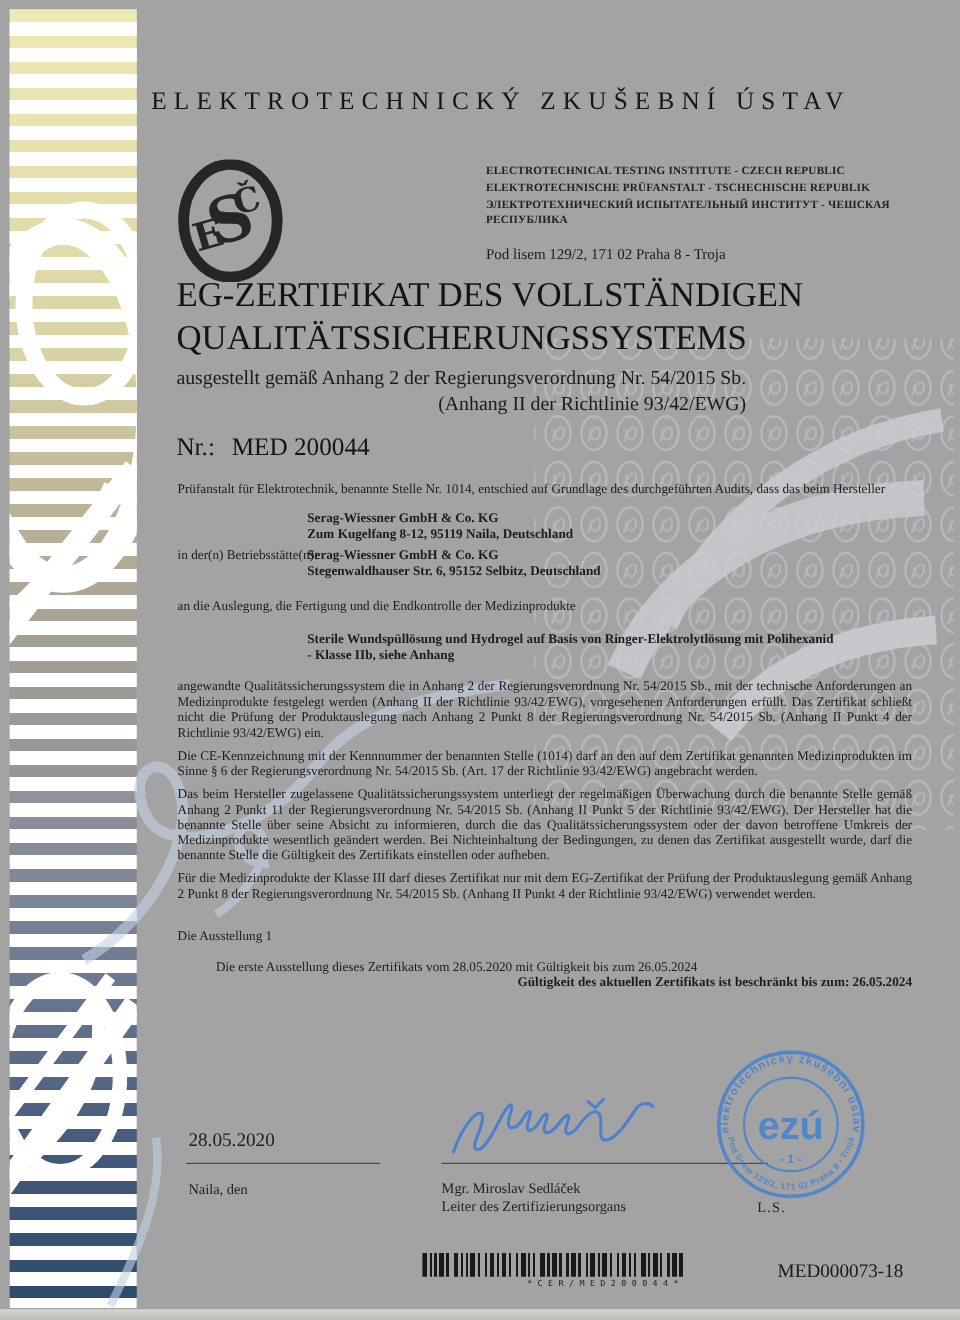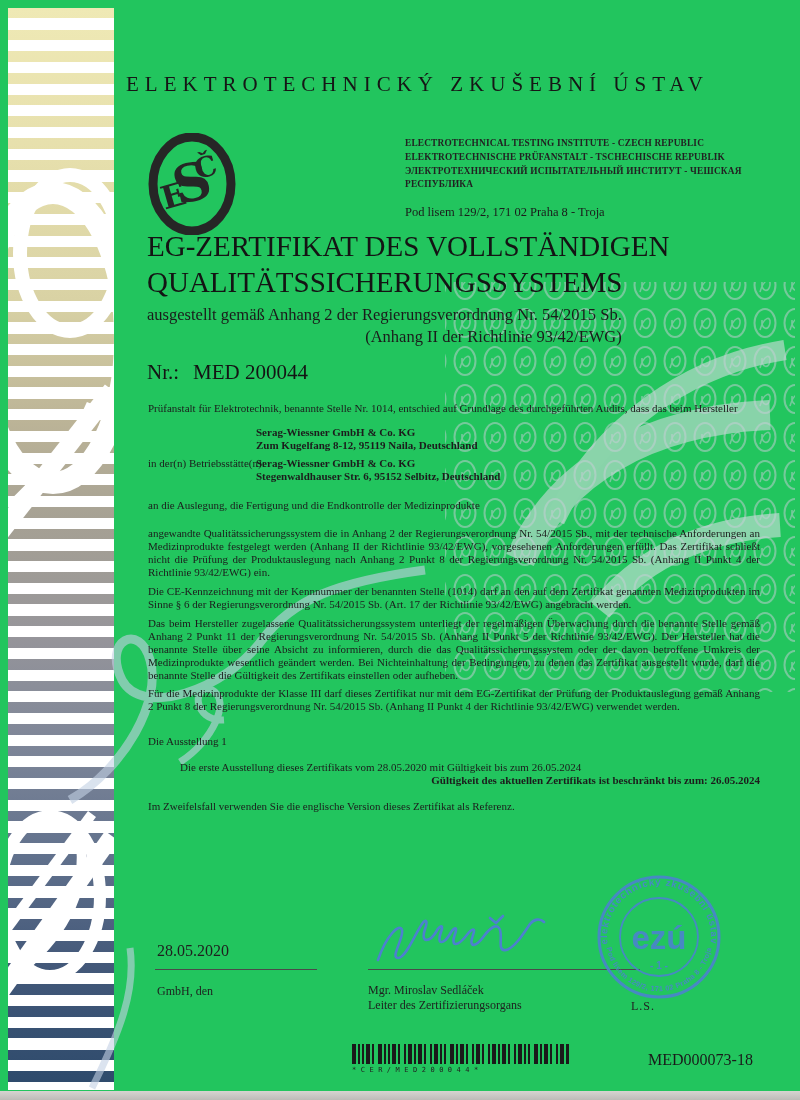--- a/index.html
+++ b/index.html
@@ -1,16 +1,16 @@
 <!DOCTYPE html>
 <html><head>
 <meta charset="utf-8">
 <style>
   html,body{margin:0;padding:0;background:#777;}
-  .page{position:relative;width:800px;height:1100px;background:#22c55e;overflow:hidden;
+  .page{position:relative;width:800px;height:1100px;background:#a3a3a3;overflow:hidden;
         font-family:"Liberation Serif",serif;color:#1e1e1e;margin:0 auto;}
   .abs{position:absolute;}
 
   
   .strip{left:8px;top:8px;width:106px;height:1082px;
     background-image:
       repeating-linear-gradient(180deg, rgba(255,255,255,0) 0 10.5px, #fff 10.5px 21.7px),
       linear-gradient(180deg,#efe9b5 0%,#e6dfac 14%,#d9d2a4 27%,#bcb497 38%,#a5a094 48%,
                       #96959a 58%,#7e8698 68%,#62728d 78%,#44597a 88%,#2d4a6b 100%);}
   .strip svg{position:absolute;left:0;top:0;}
@@ -42,21 +42,21 @@
 
   
   .f-date{left:157px;top:942px;font-size:16px;}
   .f-dline{left:155px;top:969px;width:162px;height:1px;background:#4a4a4a;}
   .f-place{left:157px;top:984px;font-size:12px;}
   .f-sline{left:368px;top:969px;width:272px;height:1px;background:#4a4a4a;}
   .f-name{left:368px;top:983px;font-size:12px;line-height:15px;}
   .f-ls{left:631px;top:999px;font-size:12px;letter-spacing:1px;color:#222;}
   .doc-num{left:648px;top:1051px;font-size:16px;color:#1a1a1a;}
   .barcode{left:352px;top:1044px;}
-  .barcode-txt{left:352px;top:1066px;width:218px;text-align:left;
+  .barcode-txt{left:352px;top:1066px;width:218px;text-align:right;
     font-family:"DejaVu Sans Mono",monospace;font-size:7px;letter-spacing:4.5px;color:#222;}
   .scan-edge{left:0;top:1091px;width:800px;height:9px;
     background:linear-gradient(180deg,#d6d4d1,#bdbbb8);}
   .wm{pointer-events:none;}
 </style>
 </head>
 <body>
 
 <div class="page">
 
@@ -136,37 +136,40 @@
     <div class="row mb16">
       <span class="lbl">in der(n) Betriebsstätte(n):</span>
       <div class="ind b">
         <div>Serag-Wiessner GmbH &amp; Co. KG</div>
         <div>Stegenwaldhauser Str. 6, 95152 Selbitz, Deutschland</div>
       </div>
     </div>
 
     <p class="mb16 noj">an die Auslegung, die Fertigung und die Endkontrolle der Medizinprodukte</p>
 
+    <div class="ind b mb13">
+      <div>Sterile Wundspüllösung und Hydrogel auf Basis von Ringer-Elektrolytlösung mit Polihexanid</div>
+      <div>- Klasse IIb, siehe Anhang</div>
+    </div>
 
     <p>angewandte Qualitätssicherungssystem die in Anhang 2 der Regierungsverordnung Nr. 54/2015 Sb., mit der technische Anforderungen an Medizinprodukte festgelegt werden (Anhang II der Richtlinie 93/42/EWG), vorgesehenen Anforderungen erfüllt. Das Zertifikat schließt nicht die Prüfung der Produktauslegung nach Anhang 2 Punkt 8 der Regierungsverordnung Nr. 54/2015 Sb. (Anhang II Punkt 4 der Richtlinie 93/42/EWG) ein.</p>
     <p>Die CE-Kennzeichnung mit der Kennnummer der benannten Stelle (1014) darf an den auf dem Zertifikat genannten Medizinprodukten im Sinne § 6 der Regierungsverordnung Nr. 54/2015 Sb. (Art. 17 der Richtlinie 93/42/EWG) angebracht werden.</p>
     <p>Das beim Hersteller zugelassene Qualitätssicherungssystem unterliegt der regelmäßigen Überwachung durch die benannte Stelle gemäß Anhang 2 Punkt 11 der Regierungsverordnung Nr. 54/2015 Sb. (Anhang II Punkt 5 der Richtlinie 93/42/EWG). Der Hersteller hat die benannte Stelle über seine Absicht zu informieren, durch die das Qualitätssicherungssystem oder der davon betroffene Umkreis der Medizinprodukte wesentlich geändert werden. Bei Nichteinhaltung der Bedingungen, zu denen das Zertifikat ausgestellt wurde, darf die benannte Stelle die Gültigkeit des Zertifikats einstellen oder aufheben.</p>
     <p class="mb22">Für die Medizinprodukte der Klasse III darf dieses Zertifikat nur mit dem EG-Zertifikat der Prüfung der Produktauslegung gemäß Anhang 2 Punkt 8 der Regierungsverordnung Nr. 54/2015 Sb. (Anhang II Punkt 4 der Richtlinie 93/42/EWG) verwendet werden.</p>
 
     <p class="mb13 noj">Die Ausstellung 1</p>
     <div class="mb13 noj">
       <div>Die erste Ausstellung dieses Zertifikats vom 28.05.2020 mit Gültigkeit bis zum 26.05.2024</div>
       <div class="b">Gültigkeit des aktuellen Zertifikats ist beschränkt bis zum: 26.05.2024</div>
     </div>
-    <p class="noj">Im Zweifelsfall verwenden Sie die englische Version dieses Zertifikat als Referenz.</p>
   </div>
 
   <div class="abs f-date">28.05.2020</div>
   <div class="abs f-dline"></div>
-  <div class="abs f-place">GmbH, den</div>
+  <div class="abs f-place">Naila, den</div>
 
   <svg class="abs" style="left:372px;top:912px" width="180" height="56" viewBox="0 0 180 56">
     <g fill="none" stroke="#4d80cf" stroke-width="2.6" stroke-linecap="round">
       <path d="M6,48 C14,24 28,10 30,18 C32,26 18,46 26,46 C34,46 44,20 50,12 C54,6 56,9 53,17 C48,32 58,30 64,20 C68,13 72,12 69,20 C64,34 72,32 78,22 C82,15 86,14 83,22 C78,36 86,34 94,24 C100,16 104,15 101,23 C96,37 104,35 112,24 C118,16 124,12 127,16 C132,22 124,40 134,38 C142,36 150,24 158,12 C162,7 168,6 172,10"></path>
       <path d="M118,6 L124,11 L131,4"></path>
     </g>
   </svg>
   <div class="abs f-sline"></div>
   <div class="abs f-name">
     <div>Mgr. Miroslav Sedláček</div>

